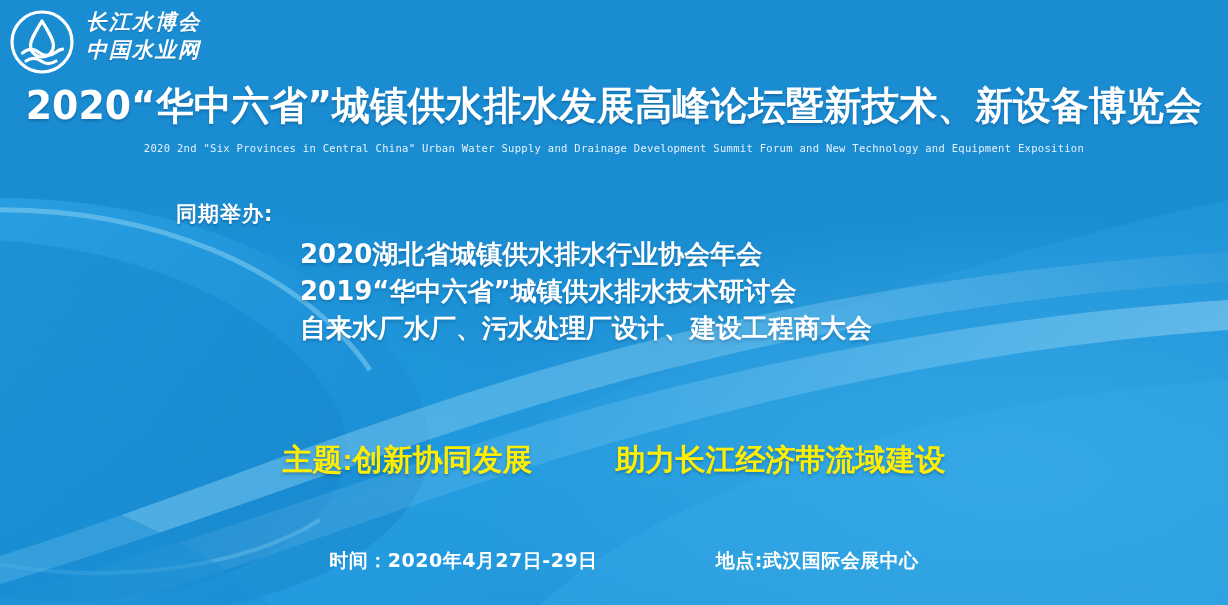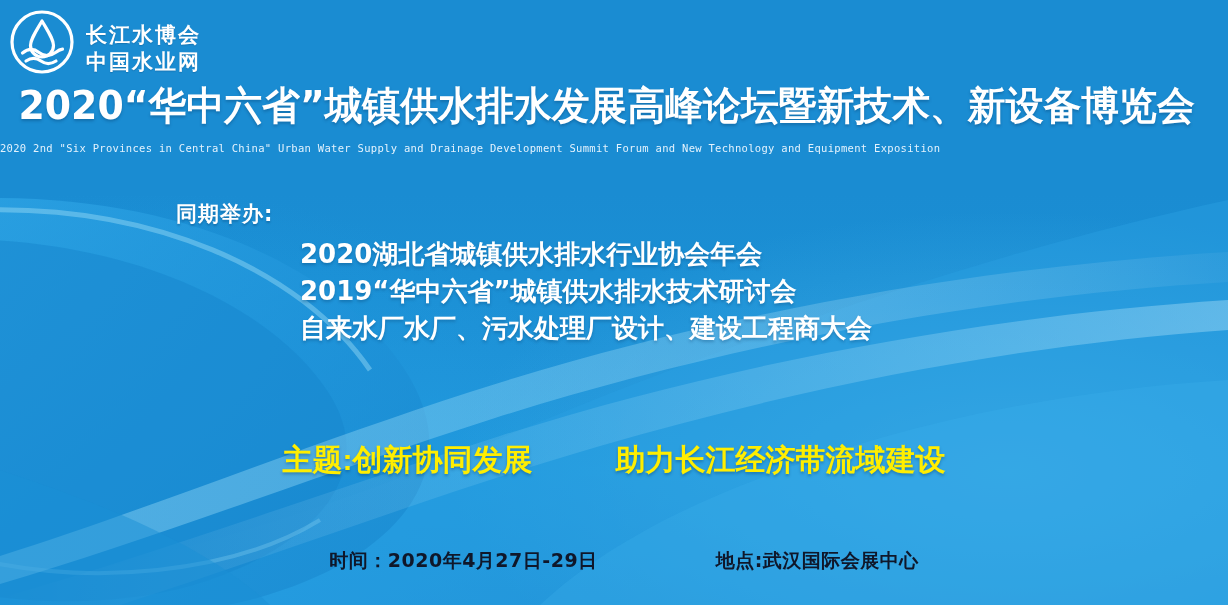--- a/index.html
+++ b/index.html
@@ -42,43 +42,44 @@
     height: 196px;
     background: #1a8cd2;
   }
 
   
   .logo-lockup {
     position: absolute;
     left: 8px;
     top: 8px;
     display: flex;
-    align-items: flex-end;
+    align-items: flex-start;
     gap: 10px;
     z-index: 6;
+    font-style: italic;
   }
   .logo-mark { width: 68px; height: 68px; display: block; }
   .logo-words {
     display: flex;
     flex-direction: column;
     justify-content: center;
     color: #ffffff;
     font-weight: 700;
     letter-spacing: 2px;
     line-height: 1.32;
     font-size: 21px;
     text-shadow: 0 1px 1px rgba(0,40,80,.22);
   }
 
   
   .headline-wrap {
     position: absolute;
     left: 0; right: 0;
     top: 84px;
-    text-align: left;
+    text-align: center;
     z-index: 6;
   }
   .headline {
     display: block;
     color: #ffffff;
     font-family: "DejaVu Sans", "Liberation Sans", sans-serif;
     font-weight: 700;
     font-size: 39px;
     letter-spacing: 0px;
     line-height: 1.12;
@@ -154,21 +155,21 @@
     left: 0; right: 0;
     top: 548px;
     z-index: 6;
     display: flex;
     justify-content: center;
     align-items: baseline;
     gap: 118px;
     padding-left: 20px;
   }
   .meta-item {
-    color: #0f172a;
+    color: #ffffff;
     font-family: "DejaVu Sans", "Liberation Sans", sans-serif;
     font-weight: 700;
     font-size: 19px;
     letter-spacing: 0.5px;
     white-space: nowrap;
   }
 
   
   .watermark {
     position: absolute;

